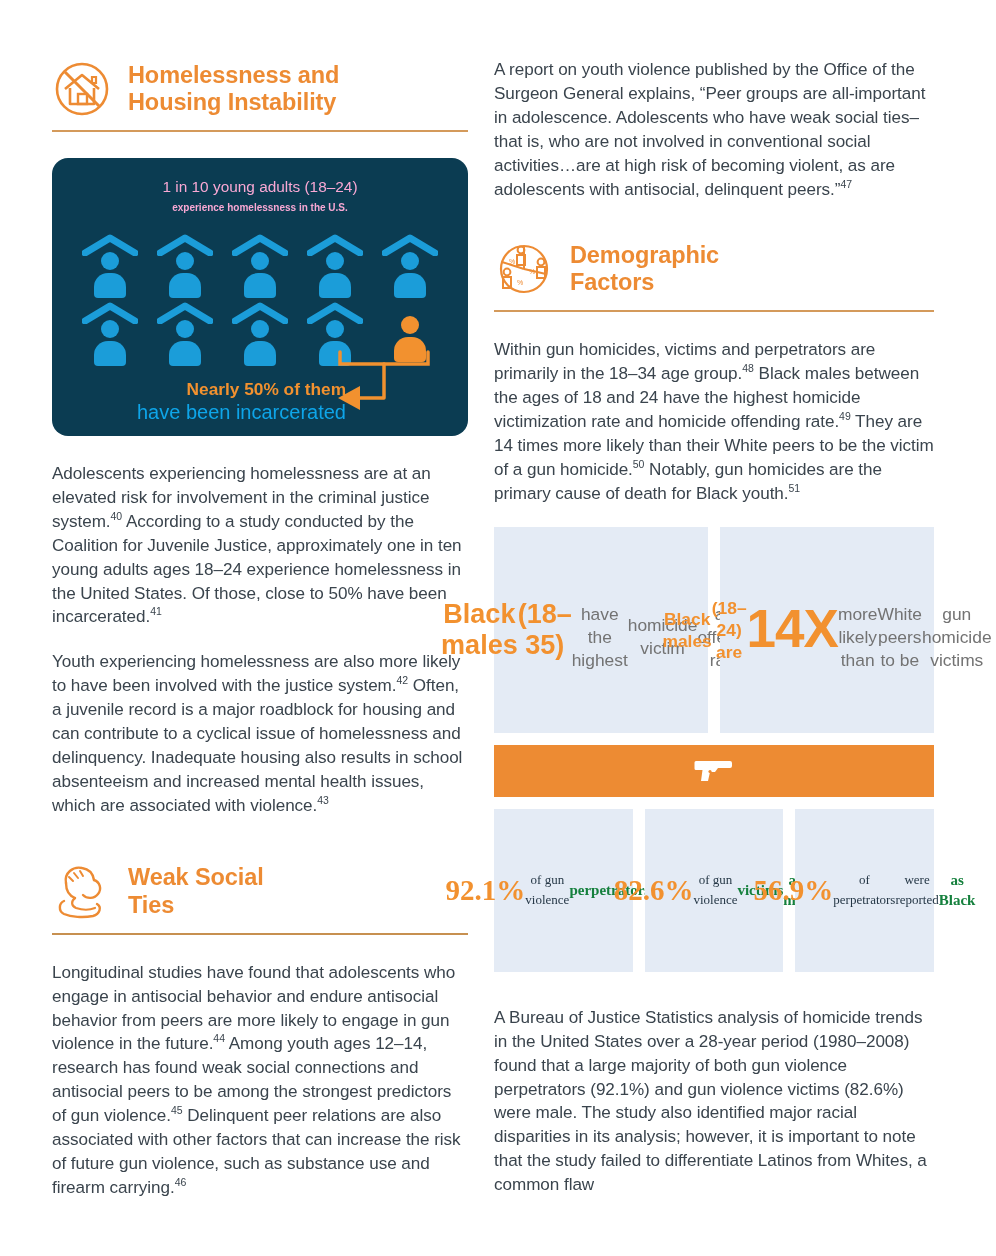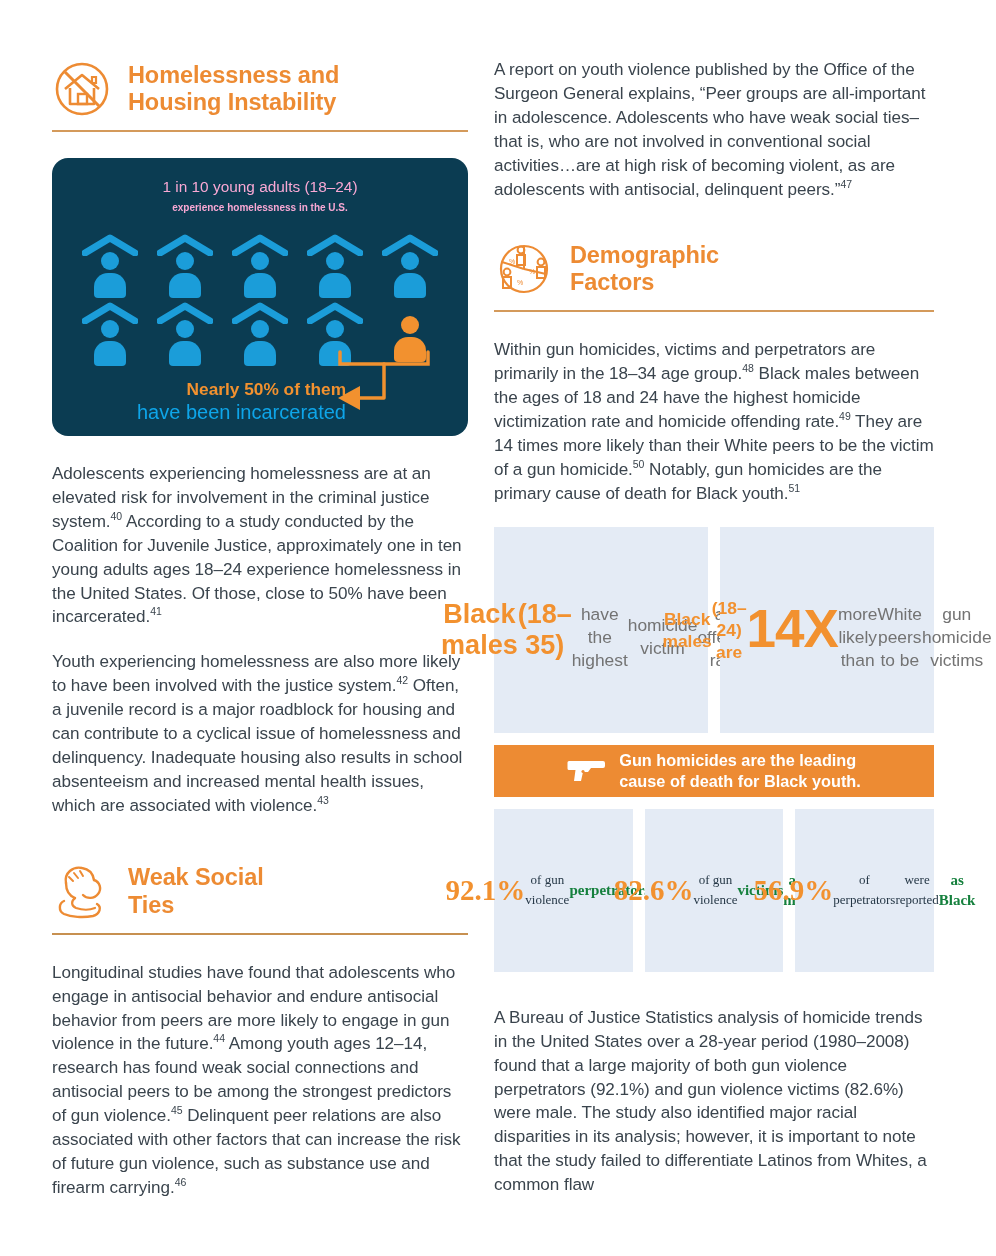--- a/index.html
+++ b/index.html
@@ -461,24 +461,20 @@
         </div>
       </div>
 
       <div class="banner">
         <div class="gun-icon">
           <svg width="40" height="26" viewBox="0 0 40 26">
             <path d="M2 3 h34 a2 2 0 0 1 2 2 v3 a2 2 0 0 1 -2 2 h-12 l-3 4 h-5 l-2 9 h-7 l1.5 -11 h-6.5 a1.5 1.5 0 0 1 -1.5 -1.5 v-6 a1.5 1.5 0 0 1 1.5 -1.5 z" fill="#ffffff"></path>
             <circle cx="16" cy="13.5" r="1.6" fill="#ED8B33"></circle>
           </svg>
         </div>
-        <div class="banner-text">
-          <div>Gun homicides are the leading</div>
-          <div>cause of death for Black youth.</div>
-        </div>
       </div>
 
       <div class="stat-row">
         <div class="stat-card three">
           <div class="pct">92.1%</div>
           <div class="pct-sub">of gun violence</div>
           <div class="pct-sub-orange">perpetrators</div>
           <div class="pct-sub-orange">are male</div>
         </div>
         <div class="stat-card three">

